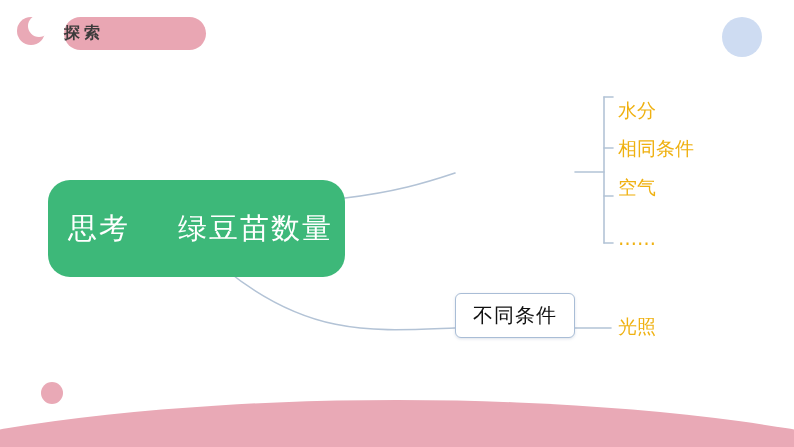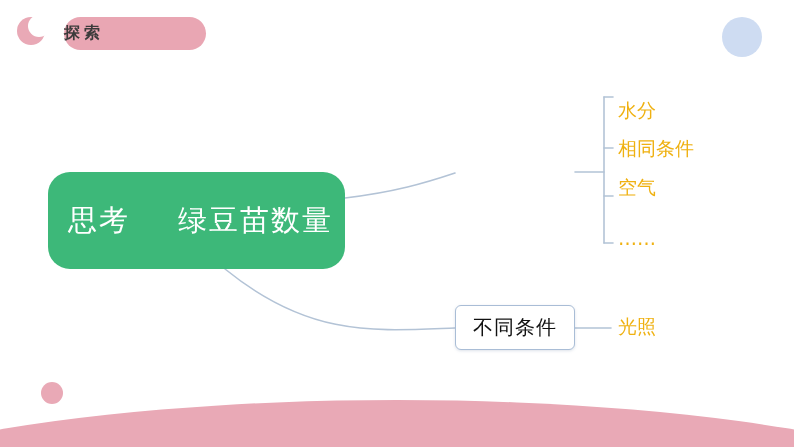--- a/index.html
+++ b/index.html
@@ -40,21 +40,21 @@
   }
   .badge span {
     font-size: 16px;
     font-weight: bold;
     color: #3b3b3b;
     letter-spacing: 4px;
   }
   .main-node {
     position: absolute;
     left: 48px;
-    top: 172px;
+    top: 180px;
     width: 297px;
     height: 97px;
     background: #3db879;
     border-radius: 22px;
     display: flex;
     align-items: center;
     padding-left: 20px;
     box-sizing: border-box;
     gap: 48px;
   }
@@ -77,21 +77,21 @@
     box-shadow: 0 1px 3px rgba(120, 140, 170, 0.25);
     box-sizing: border-box;
   }
   .cond-box span {
     font-size: 20px;
     color: #111111;
     letter-spacing: 1px;
     white-space: nowrap;
   }
   .box-same { left: 455px; top: 150px; }
-  .box-diff { left: 455px; top: 305px; }
+  .box-diff { left: 455px; top: 293px; }
   .leaf {
     position: absolute;
     left: 618px;
     color: #efb111;
     font-size: 19px;
     line-height: 19px;
     white-space: nowrap;
   }
   .leaf-water   { top: 101px; }
   .leaf-beans   { top: 139px; }

